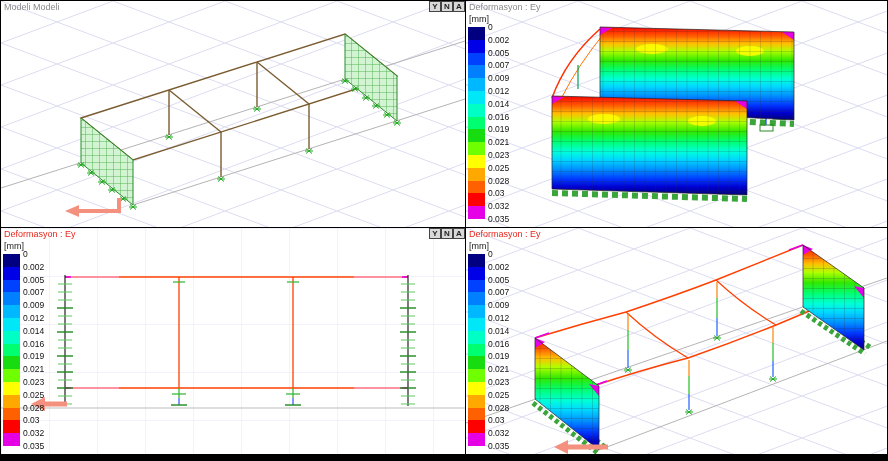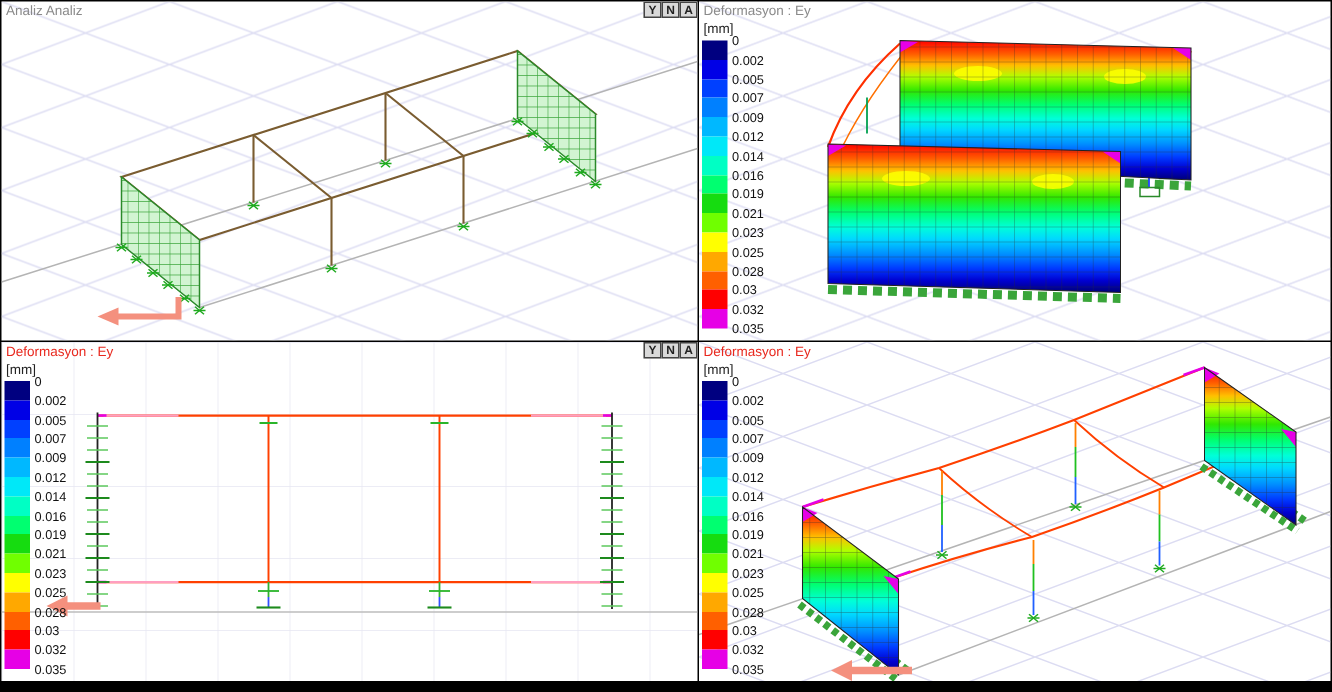--- a/index.html
+++ b/index.html
@@ -82,21 +82,21 @@
         <use href="#sup" x="168" y="136"></use>
           <use href="#sup" x="256" y="108"></use>
         <use href="#sup" x="220" y="178"></use>
           <use href="#sup" x="308" y="150"></use>
       </g>
       <g>
         <polyline points="118,197 118,210 76,210" stroke="#f4907e" stroke-width="4" fill="none"></polyline>
         <polygon points="64,210 78,204 78,216" fill="#f4907e"></polygon>
       </g>
     </svg>
-    <div class="vp-title t-gray">Analiz Analiz</div>
+    <div class="vp-title t-gray">Modeli Modeli</div>
     <div class="btn-group">
       <div class="vp-btn">Y</div>
       <div class="vp-btn">N</div>
       <div class="vp-btn">A</div>
     </div>
   </div>
 
   <div class="viewport" id="vp-tr">
     <svg width="421" height="226" viewBox="0 0 421 226">
       <defs>

